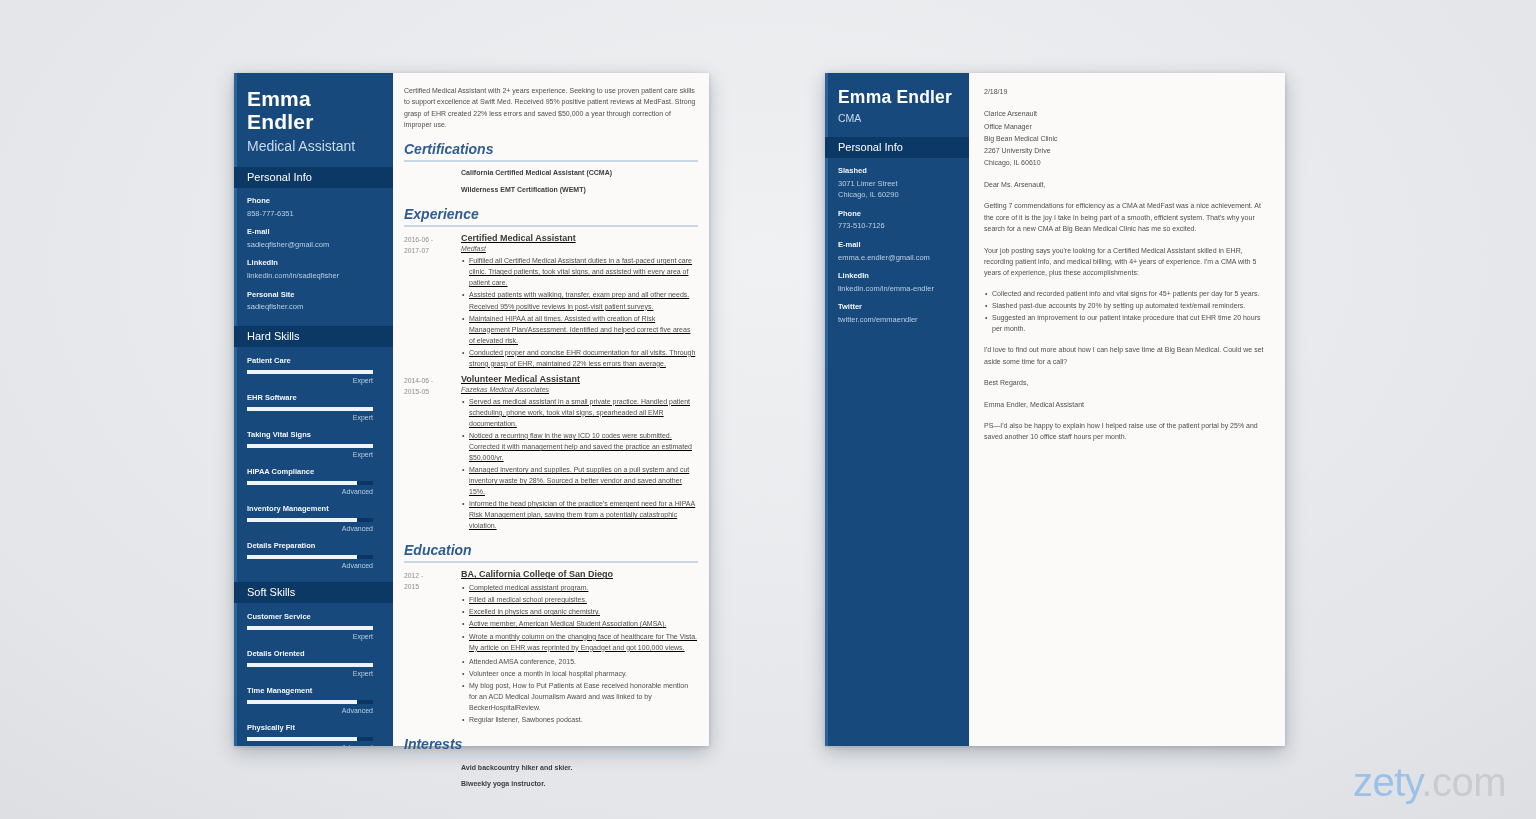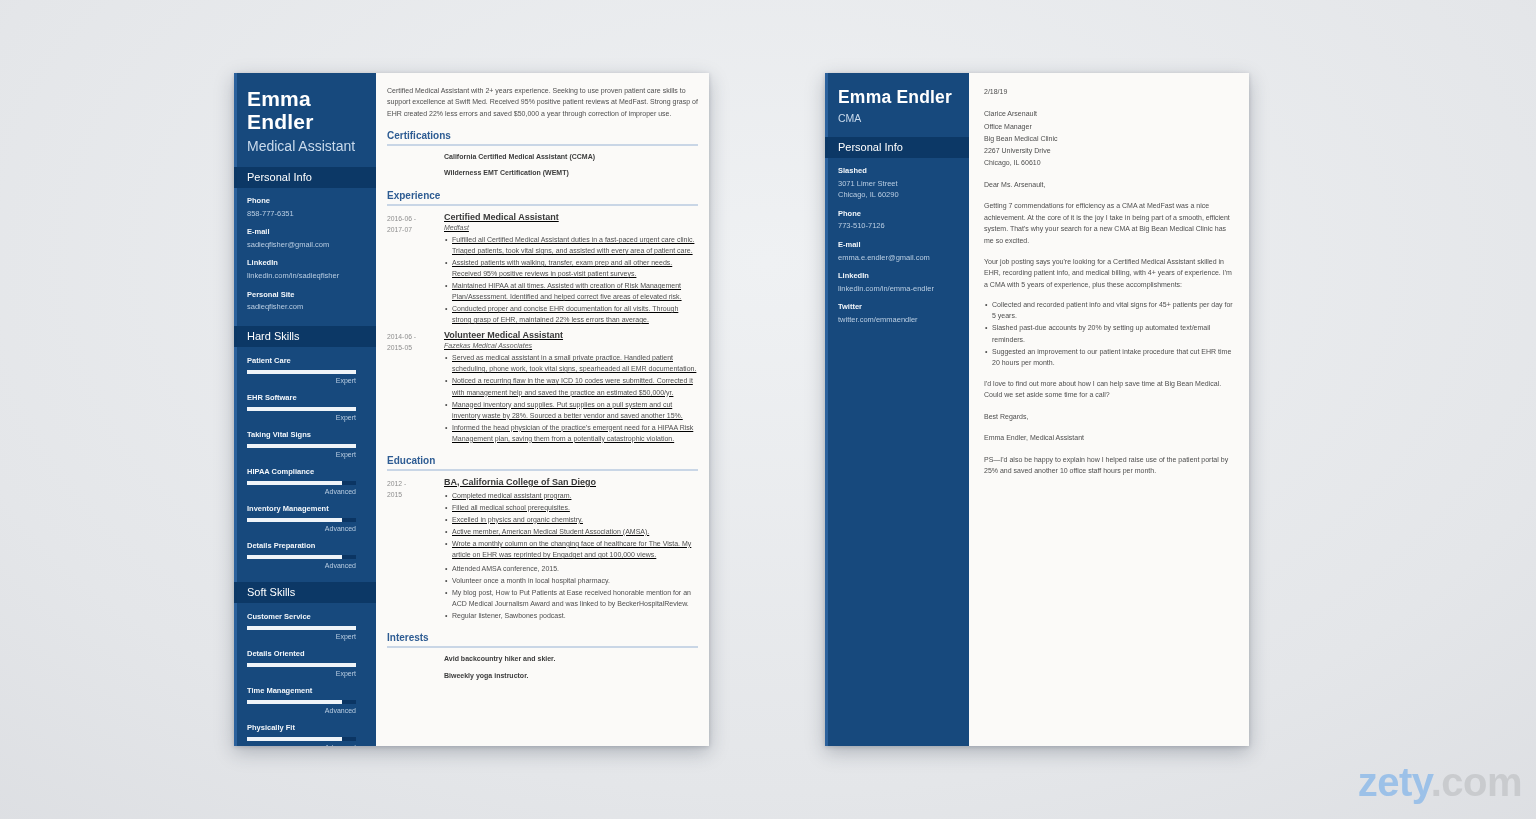--- a/index.html
+++ b/index.html
@@ -4,26 +4,26 @@
 <style>
   * { margin:0; padding:0; box-sizing:border-box; }
   html,body { width:1536px; height:819px; }
   body { font-family:"Liberation Sans", sans-serif; }
   .stage { position:relative; width:1536px; height:819px; overflow:hidden;
     background: radial-gradient(115% 135% at 50% 32%, #eff1f3 0%, #e4e6e9 48%, #d1d3d8 100%); }
 
   .page { position:absolute; top:73px; height:673px; display:flex;
     box-shadow:0 6px 18px rgba(35,45,65,.28), 0 1px 4px rgba(35,45,65,.18); background:#fbfaf8; }
   .page-resume { left:234px; width:475px; }
-  .page-letter { left:825px; width:424px; }
+  .page-letter { left:825px; width:460px; }
 
   
   .sidebar { flex:none; color:#fff; overflow:hidden;
     background: linear-gradient(90deg, #2b619c 0px, #2b619c 3px, #17497d 3px); }
-  .page-resume .sidebar { width:142px; }
+  .page-resume .sidebar { width:159px; }
   .page-letter .sidebar { width:144px; }
   .side-name-block { padding:14px 13px 0 13px; }
   .side-name { font-weight:bold; color:#ffffff; letter-spacing:.2px; }
   .page-resume .side-name { font-size:21px; line-height:1.1; }
   .page-letter .side-name { font-size:17.5px; line-height:1.15; white-space:nowrap; }
   .side-title { color:#c9dae d; color:#c9daec; margin-top:5px; }
   .page-resume .side-title { font-size:14px; }
   .page-letter .side-title { font-size:10.5px; }
   .side-band { background:#0c3866; font-weight:normal; font-size:11px; color:#fff;
     padding:4px 13px 5px 13px; margin-top:13px; }
@@ -32,43 +32,43 @@
   .side-field .f-val { font-size:7.5px; color:#b9cde2; line-height:1.55; white-space:pre-line; word-break:break-all; }
   .skill { padding:9px 20px 0 13px; }
   .skill .s-lbl { font-size:7.5px; font-weight:bold; color:#f3f7fb; }
   .skill .s-bar { height:4px; background:#0b3563; margin-top:5.5px; }
   .skill .s-fill { height:100%; background:#eff4f9; }
   .skill .s-lvl { text-align:right; font-size:7px; color:#b9cde2; margin-top:2.5px; }
 
   
   .r-main { flex:1; padding:12px 11px 0 11px; }
   .r-summary { font-size:7px; line-height:1.62; color:#4e4e4e; }
-  .sec-head { font-size:10px; font-weight:bold; color:#2e5c93;
-    border-bottom:2px solid #c9d6e6; padding-bottom:3px; margin:11px 0 6px 0; }
+  .sec-head { font-size:14px; font-weight:bold; color:#2e5c93;
+    border-bottom:2px solid #c9d6e6; padding-bottom:3px; margin:11px 0 6px 0;font-style:italic; }
   .plain-lines div { font-size:7px; font-weight:bold; color:#3c3c3c; margin:6px 0 0 57px; line-height:1.5; }
   .entry { display:flex; margin-top:5px; }
   .entry .e-dates { flex:none; width:57px; font-size:6.8px; color:#8e8e8e; line-height:1.6;
     white-space:pre-line; padding-top:2px; }
   .entry .e-body { flex:1;text-decoration:underline; }
   .e-title { font-size:9px; font-weight:bold; color:#3a3a3a; }
   .e-company { font-size:7px; font-style:italic; color:#5c5c5c; margin-top:2px; }
   ul.bullets { list-style:none; margin-top:3px; }
   ul.bullets li { font-size:7px; line-height:1.58; color:#4e4e4e; padding-left:8px; position:relative; margin-top:1px; }
   ul.bullets li::before { content:"•"; position:absolute; left:1px; top:0; color:#4e4e4e; }
   ul.bullets.indented { margin-left:57px; }
 
   
   .l-body { flex:1; padding:13px 16px 0 15px; font-size:7px; color:#4e4e4e; line-height:1.64; }
   .l-date { margin-bottom:11px; }
   .l-recipient div { line-height:1.72; }
   .l-par { margin-top:10px; }
   .l-body ul.bullets { margin-top:9px; }
 
   
-  .watermark { position:absolute; right:14px; bottom:14px; font-size:40px; letter-spacing:-.5px;font-weight:bold; }
+  .watermark { position:absolute; right:30px; bottom:14px; font-size:40px; letter-spacing:-.5px; }
   .wm-brand { color:#9cc1e8; }
   .wm-suffix { color:#c9cbce; }
 </style>
 </head>
 <body>
 
 <div class="stage">
 
   <div class="page page-resume">
     <aside class="sidebar">

